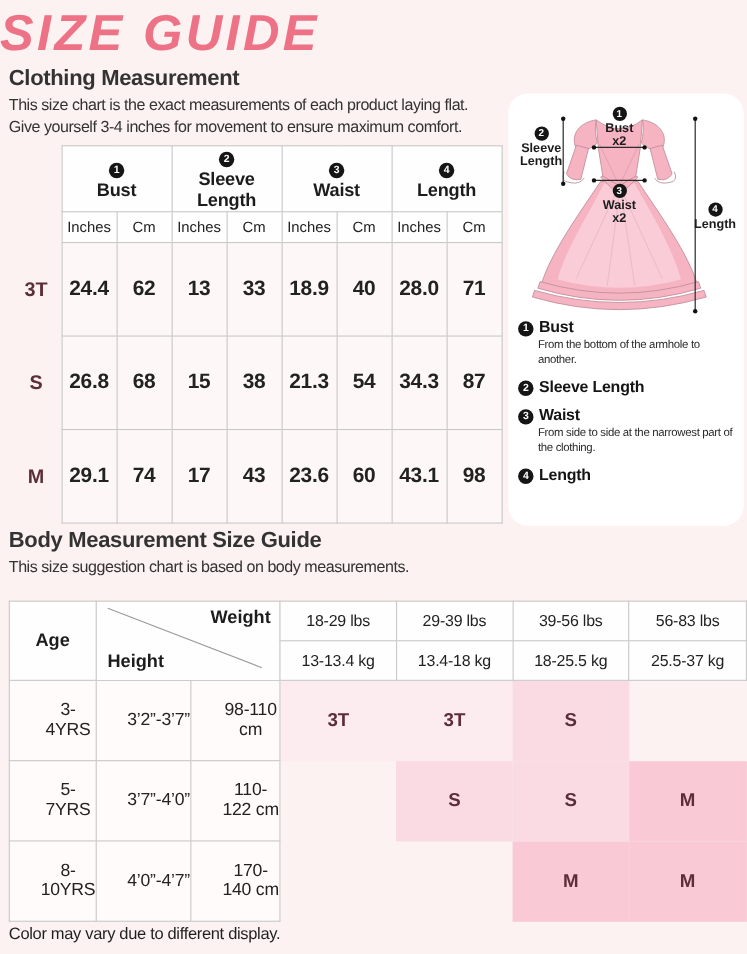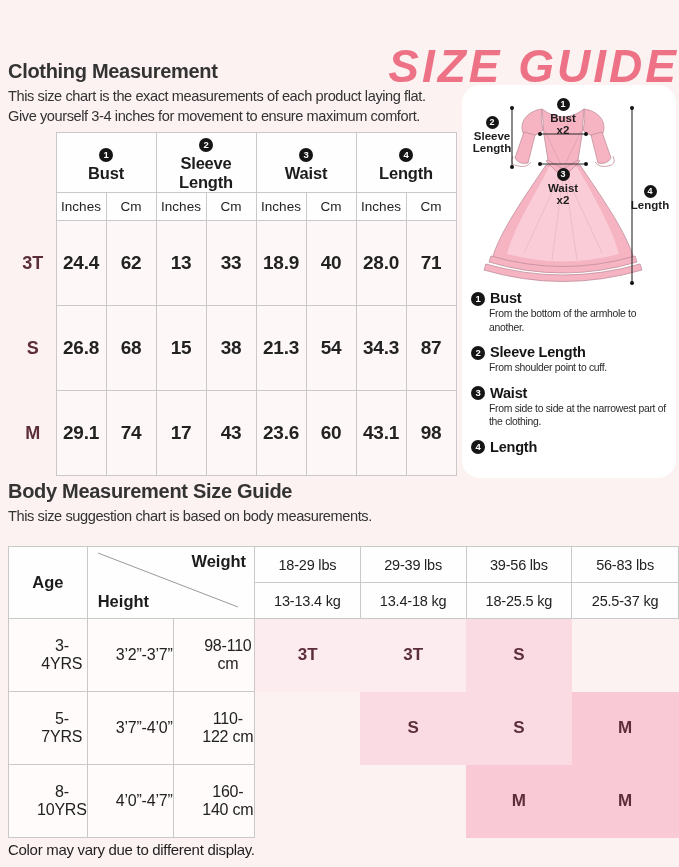--- a/index.html
+++ b/index.html
@@ -5,24 +5,23 @@
   * { margin:0; padding:0; box-sizing:border-box; }
   html,body { width:679px; height:867px; }
   body {
     position:relative;
     background:var(--page-bg,#fcf2f1);
     font-family:"Liberation Sans",sans-serif;
     color:#2b2b2b;
     overflow:hidden;
   }
   .title {
-    position:absolute; top:2px; left:0; width:679px; text-align:right;
+    position:absolute; top:2px; left:0; width:679px; text-align:left;
     font-size:46px; font-weight:bold; font-style:italic; letter-spacing:3px;
     color:var(--accent,#ee7286);
-    margin-top:37px;
   }
   .sec-h { position:absolute; left:8px; font-size:20px; font-weight:bold; letter-spacing:-0.3px; color:#333; }
   .sec-p { position:absolute; left:8px; font-size:14.6px; letter-spacing:-0.42px; line-height:20px; color:#333; }
   .h1a { top:60px; } .p1 { top:86px; }
   .h2a { top:480px; } .p2 { top:506px; }
 
   
   .num {
     display:inline-flex; align-items:center; justify-content:center;
     width:14px; height:14px; border-radius:50%;
@@ -226,21 +225,20 @@
           <span class="num">1</span>
           <span>Bust</span>
         </div>
       <div class="def-d">From the bottom of the armhole to another.</div>
     </div>
     <div class="def">
       <div class="def-h">
           <span class="num">2</span>
           <span>Sleeve Length</span>
         </div>
-      <div class="def-d">From shoulder point to cuff.</div>
     </div>
     <div class="def">
       <div class="def-h">
           <span class="num">3</span>
           <span>Waist</span>
         </div>
       <div class="def-d">From side to side at the narrowest part of the clothing.</div>
     </div>
     <div class="def">
       <div class="def-h">
@@ -299,21 +297,21 @@
     <td class="bcell lv">3’7”-4’0”</td>
     <td class="bcell lv">110-122 cm</td>
     <td class="sz cn"></td>
     <td class="sz cs">S</td>
     <td class="sz cs">S</td>
     <td class="sz cm">M</td>
   </tr>
   <tr class="drow">
     <td class="bcell lv">8-10YRS</td>
     <td class="bcell lv">4’0”-4’7”</td>
-    <td class="bcell lv">160-140 cm</td>
+    <td class="bcell lv">170-140 cm</td>
     <td class="sz cn"></td>
     <td class="sz cn"></td>
     <td class="sz cm">M</td>
     <td class="sz cm">M</td>
   </tr>
 </tbody>
   </table>
 
 <div class="foot">Color may vary due to different display.</div>
 

